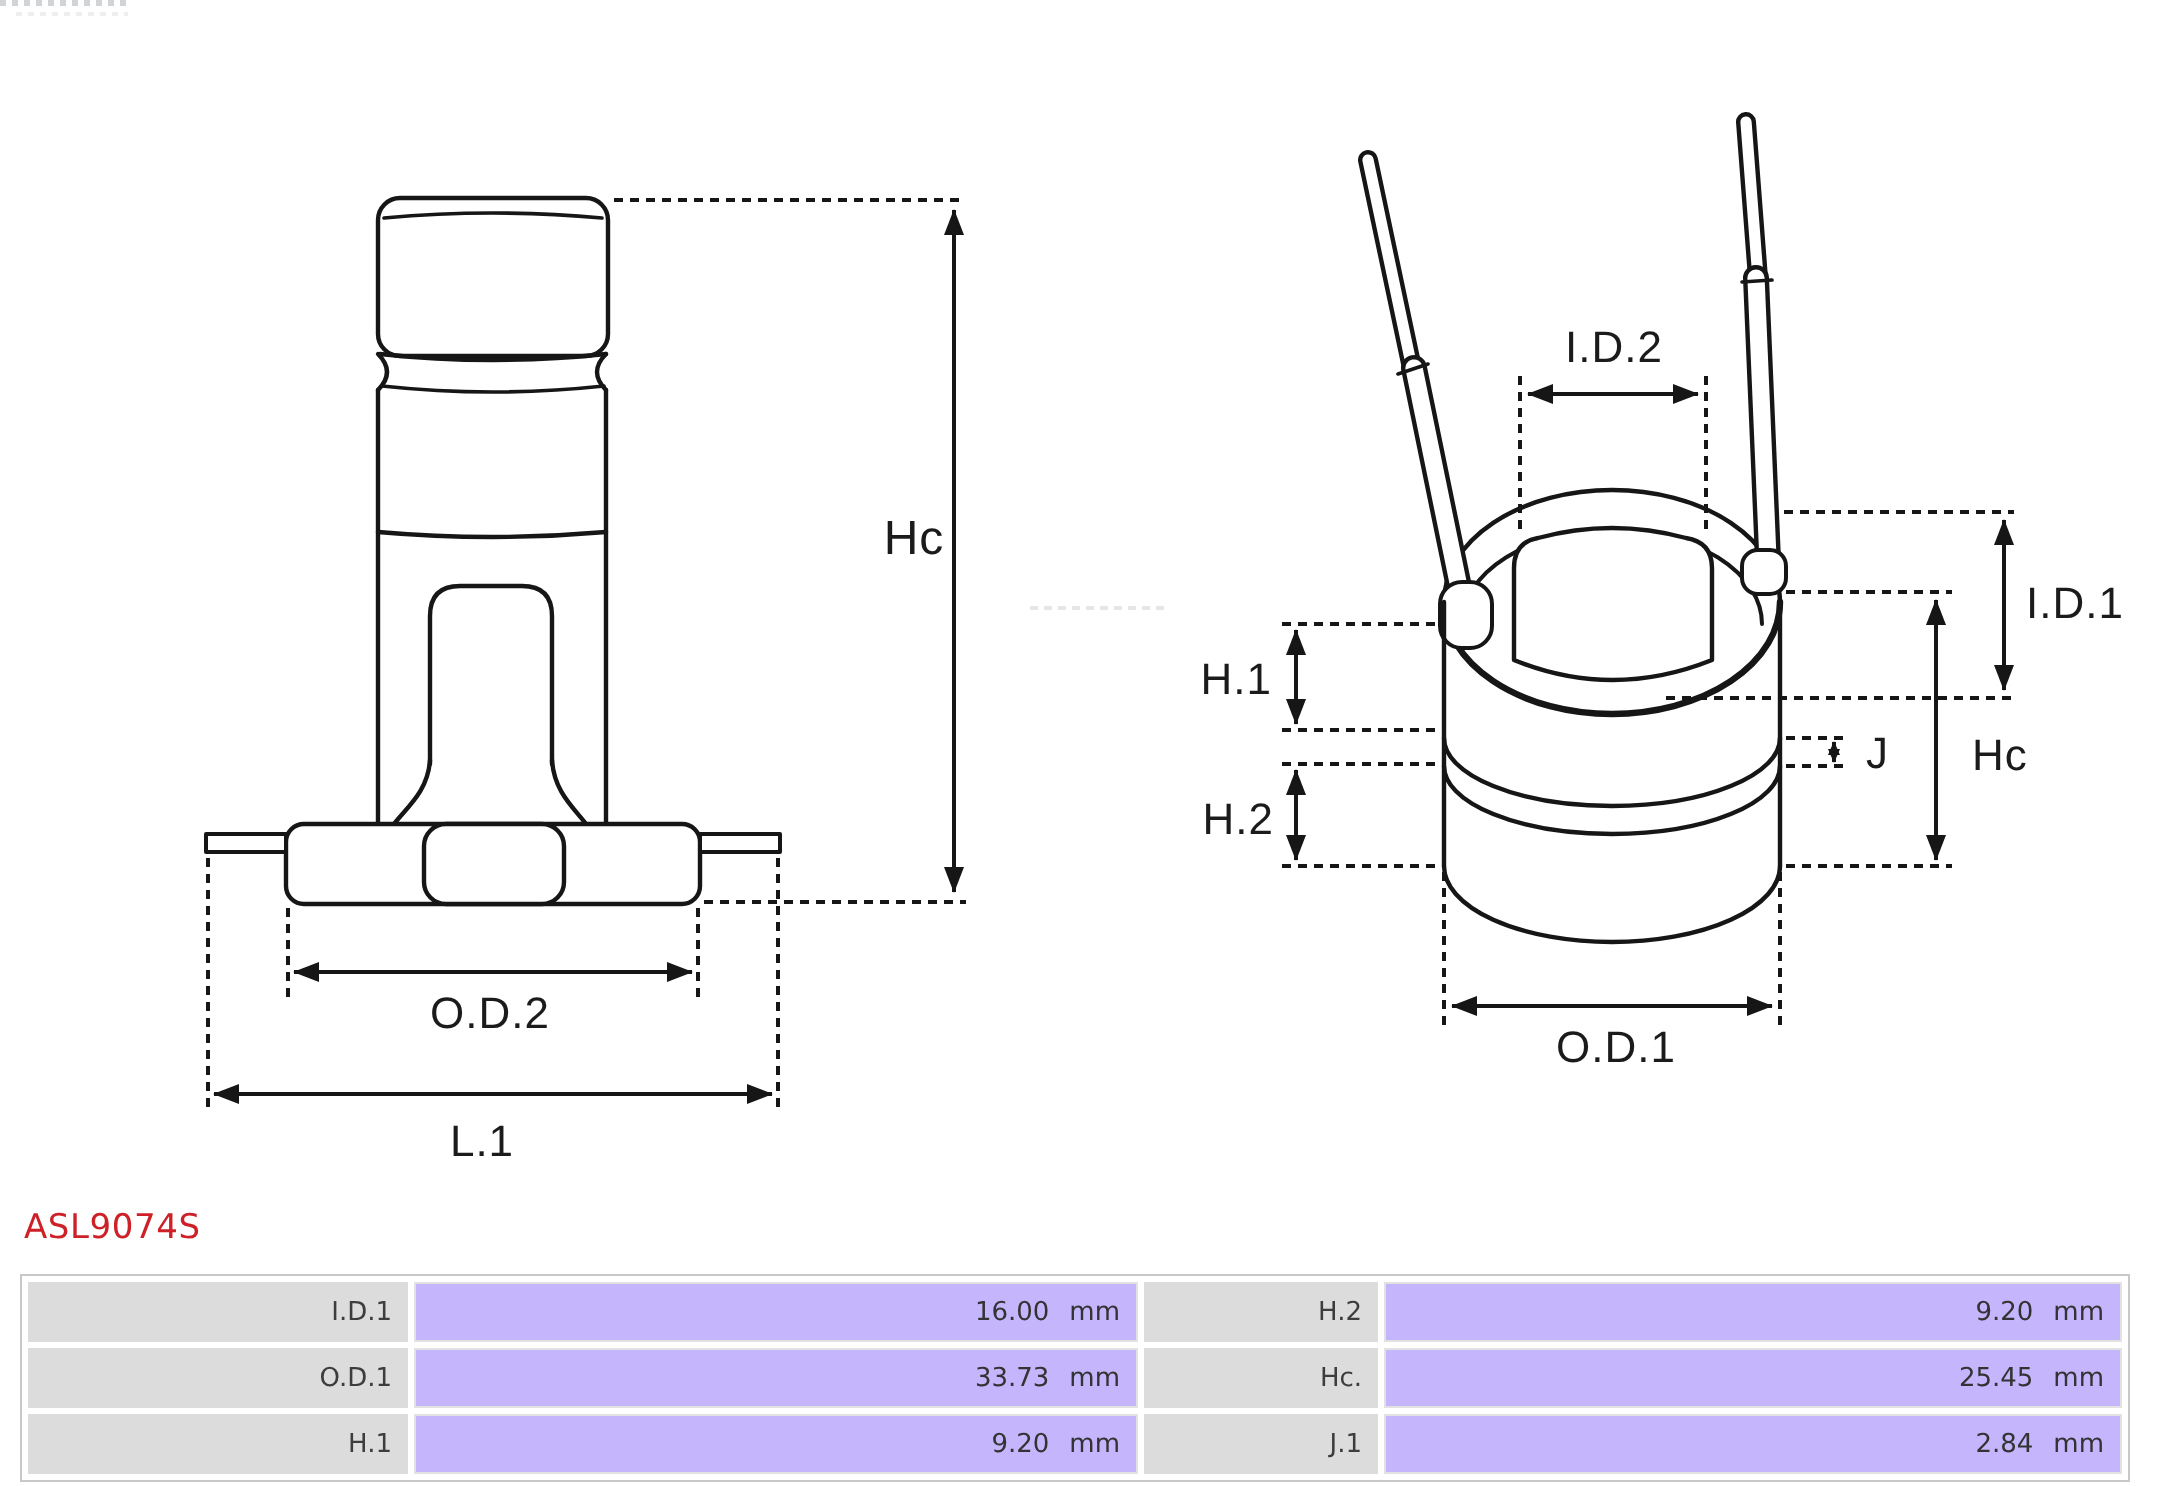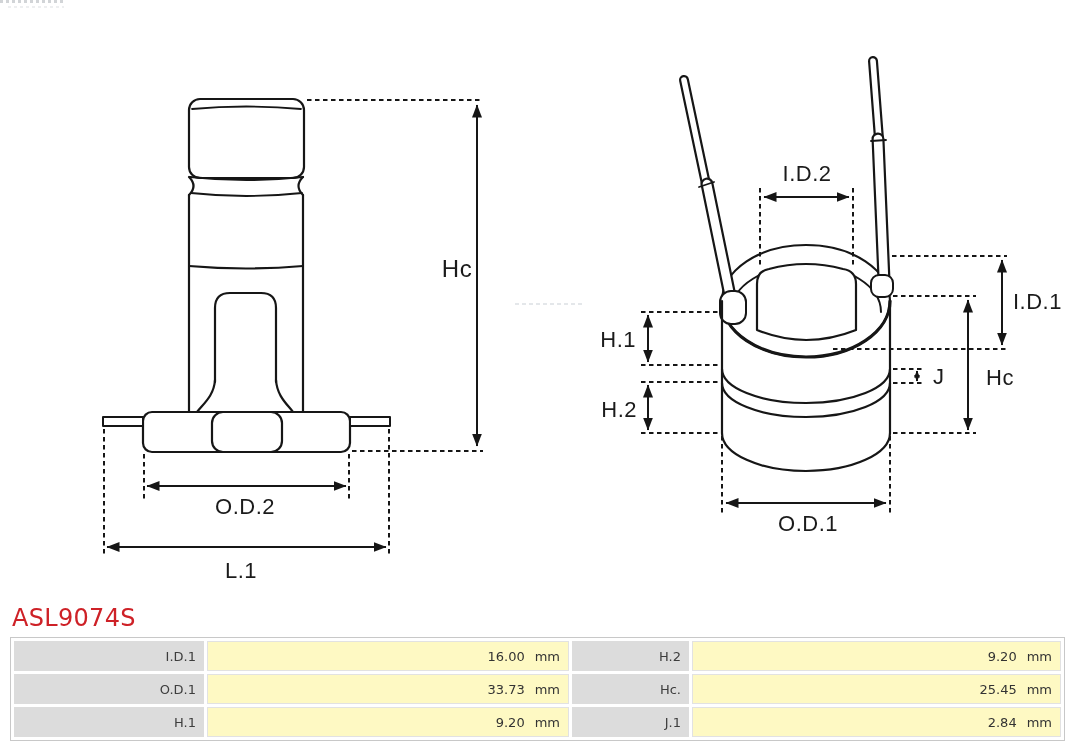--- a/index.html
+++ b/index.html
@@ -16,34 +16,34 @@
     position:absolute;left:8px;top:6px;width:56px;height:2px;opacity:.25;
     background:repeating-linear-gradient(90deg,#b9bec4 0 3px,#ffffff 3px 6px);
   }
   svg.diagram{position:absolute;left:0;top:0;}
   svg.diagram text{
     font-family:"Liberation Sans",sans-serif;
     fill:#1b1b1b;letter-spacing:.5px;
   }
   .part-number{
     position:absolute;left:12px;top:604px;
-    font-size:24px;font-weight:400;letter-spacing:.3px;
+    font-size:17px;font-weight:400;letter-spacing:.3px;
   }
   table.spec{
     position:absolute;left:10px;top:637px;width:1054px;
     border-collapse:separate;border-spacing:3px;
     border:1px solid #c8c8c8;background:#ffffff;table-layout:fixed;
   }
   table.spec th,table.spec td{
     height:28px;font-size:13px;font-weight:400;
     text-align:right;padding:0 8px 0 0;vertical-align:middle;
     white-space:nowrap;overflow:hidden;
   }
   table.spec th{background:#dcdcdc;color:#3d3d3d;}
-  table.spec td{background:#fef9c3;border:1px solid #e2e2e2;color:#333333;text-align:right;}
+  table.spec td{background:#c4b5fd;border:1px solid #e2e2e2;color:#333333;text-align:right;}
   table.spec td .unit{margin-left:10px;}
 </style>
 </head>
 <body>
 
 <div class="stage">
 
   <div class="logo-remnant"></div>
   <div class="logo-remnant2"></div>
 

